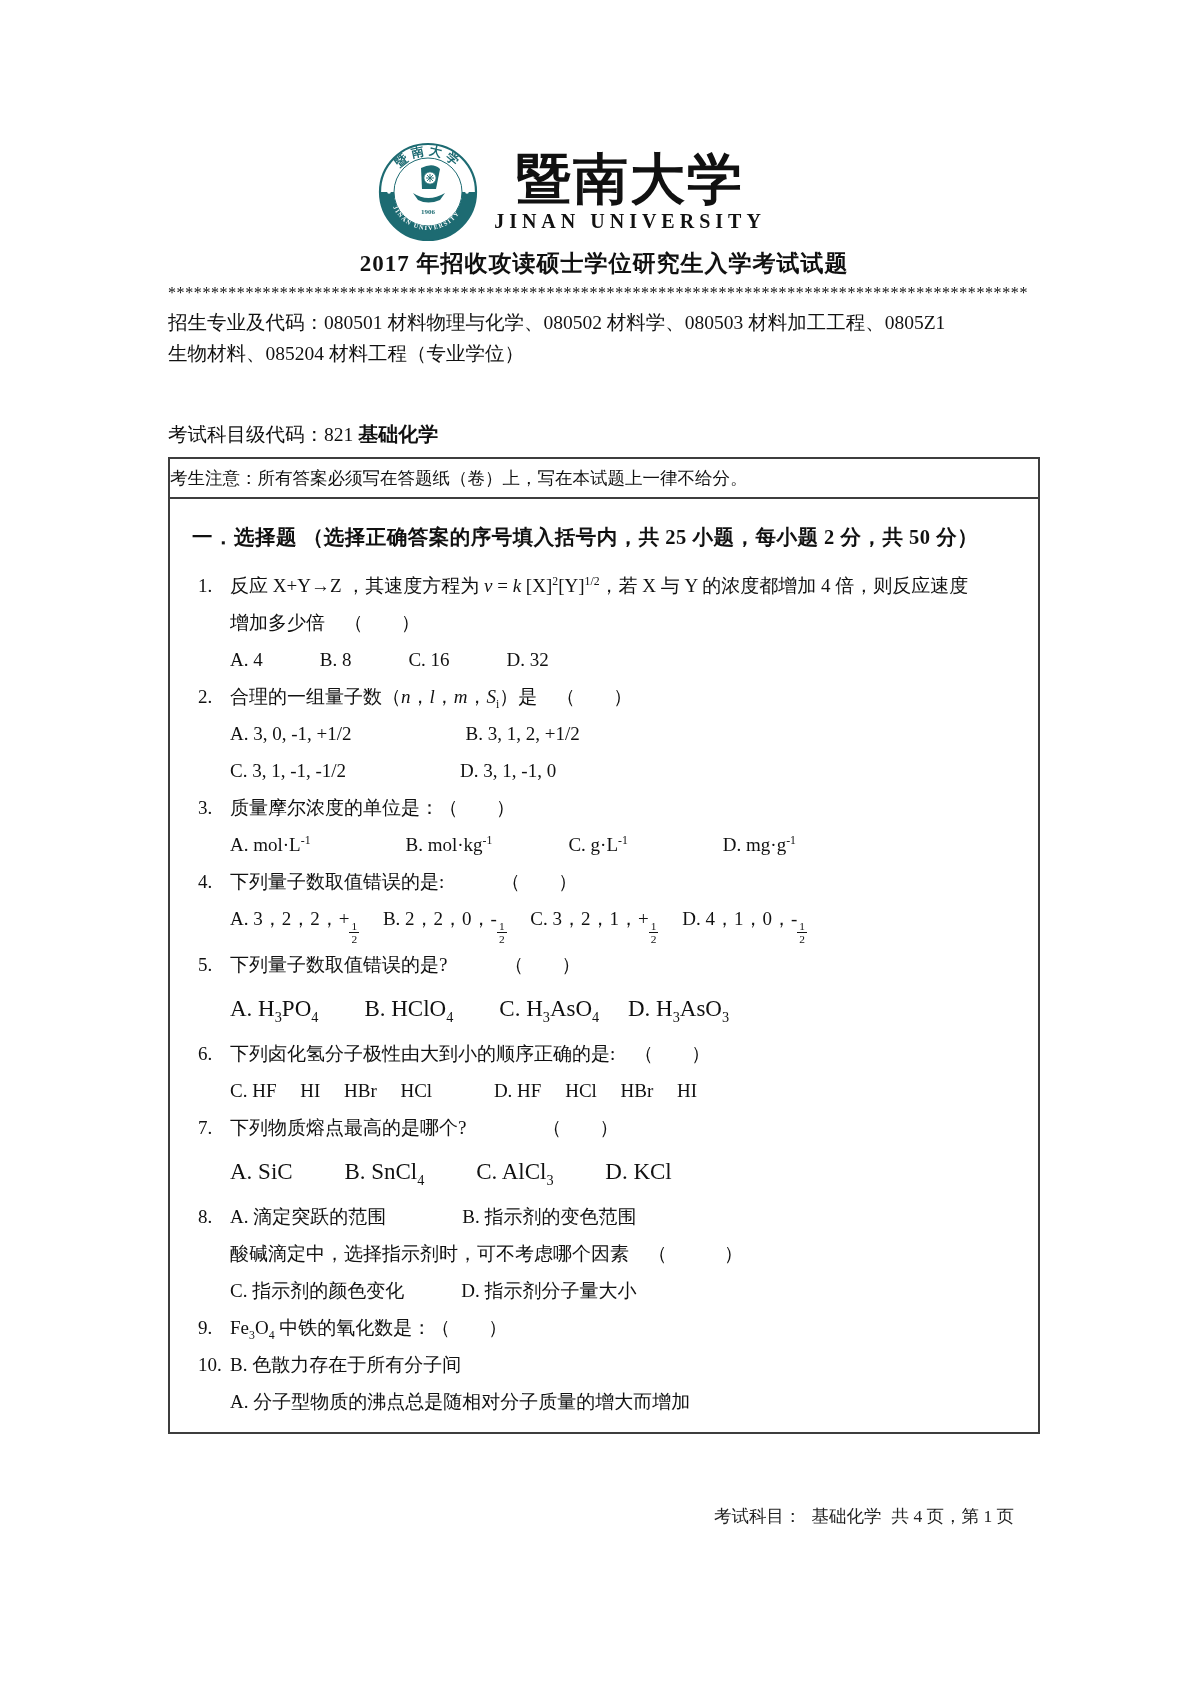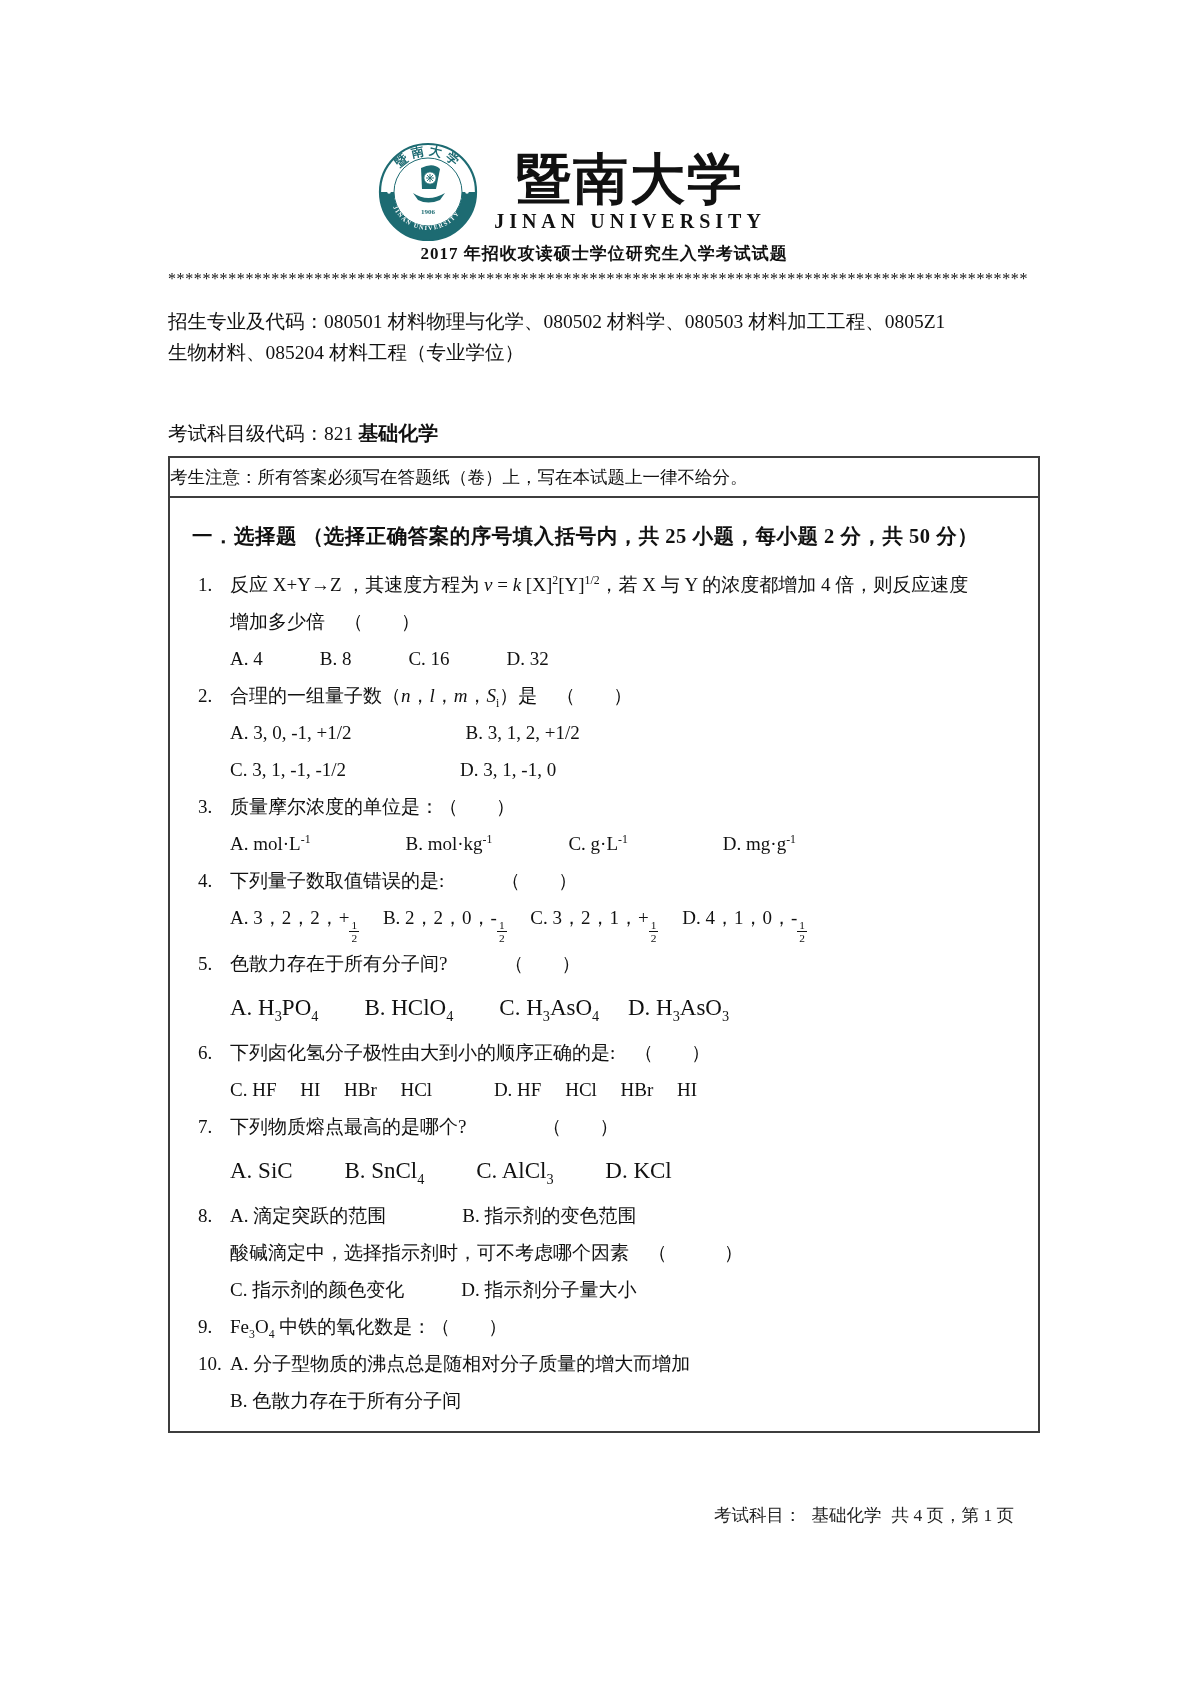--- a/index.html
+++ b/index.html
@@ -26,28 +26,28 @@
   .wordmark { display: flex; flex-direction: column; align-items: center; }
   .wordmark-cn {
     font-size: 55px; font-weight: bold; letter-spacing: 2px;
     line-height: 1.05; white-space: nowrap;
   }
   .wordmark-en {
     font-size: 20px; font-weight: bold; letter-spacing: 5px;
     margin-top: 2px; white-space: nowrap;
   }
   .exam-title {
-    text-align: center; font-size: 17px; font-weight: bold;
-    letter-spacing: 1px;
+    text-align: center; font-size: 23px; font-weight: bold;
+    margin-top: 6px; letter-spacing: 1px;
   }
   .divider {
     margin-top: 5px; font-size: 16px; letter-spacing: 0.6px;
     white-space: nowrap; overflow: hidden; width: 100%;
   }
-  .admission { margin-top: 18px; font-size: 19.5px; line-height: 31px; }
+  .admission { margin-top: 5px; font-size: 19.5px; line-height: 31px; }
   .subject-line { margin-top: 52px; font-size: 19.5px; }
   .subject-name { font-weight: bold; font-size: 20px; }
 
   
   .paper-box { margin-top: 9px; border: 2px solid #3d3d3d; }
   .notice {
     border-bottom: 2px solid #3d3d3d;
     padding: 7px 0; font-size: 17.5px;
   }
   .questions-area { padding: 16px 16px 12px 20px; }
@@ -170,21 +170,21 @@
                   <b>2</b>
                 </span>　 D. 4，1，0，-<span class="frac">
                   <b>1</b>
                   <b>2</b>
                 </span></div>
             </div>
           </div>
           <div class="question">
             <div class="qnum">5.</div>
             <div class="qbody">
-              <div class="qline">色散力存在于所有分子间?　　　（　　）</div>
+              <div class="qline">下列量子数取值错误的是?　　　（　　）</div>
               <div class="qline chem">A.  H<sub>3</sub>PO<sub>4</sub>　　B.  HClO<sub>4</sub>　　C.  H<sub>3</sub>AsO<sub>4</sub>　 D.  H<sub>3</sub>AsO<sub>3</sub></div>
             </div>
           </div>
           <div class="question">
             <div class="qnum">6.</div>
             <div class="qbody">
               <div class="qline">下列卤化氢分子极性由大到小的顺序正确的是:　（　　）</div>
               <div class="qline">C. HF　 HI　 HBr　 HCl　　　 D. HF　 HCl　 HBr　 HI</div>
             </div>
           </div>
@@ -205,22 +205,22 @@
           </div>
           <div class="question">
             <div class="qnum">9.</div>
             <div class="qbody">
               <div class="qline">Fe<sub>3</sub>O<sub>4</sub> 中铁的氧化数是：（　　）</div>
             </div>
           </div>
           <div class="question">
             <div class="qnum">10.</div>
             <div class="qbody">
+              <div class="qline"> B.  色散力存在于所有分子间</div>
               <div class="qline"> A.  分子型物质的沸点总是随相对分子质量的增大而增加</div>
-              <div class="qline"> B.  色散力存在于所有分子间</div>
             </div>
           </div>
         </div>
     </div>
   </div>
 
   <div class="footer">
     <div class="footer-left">
       <span>考试科目：</span><span>基础化学</span>
     </div>

